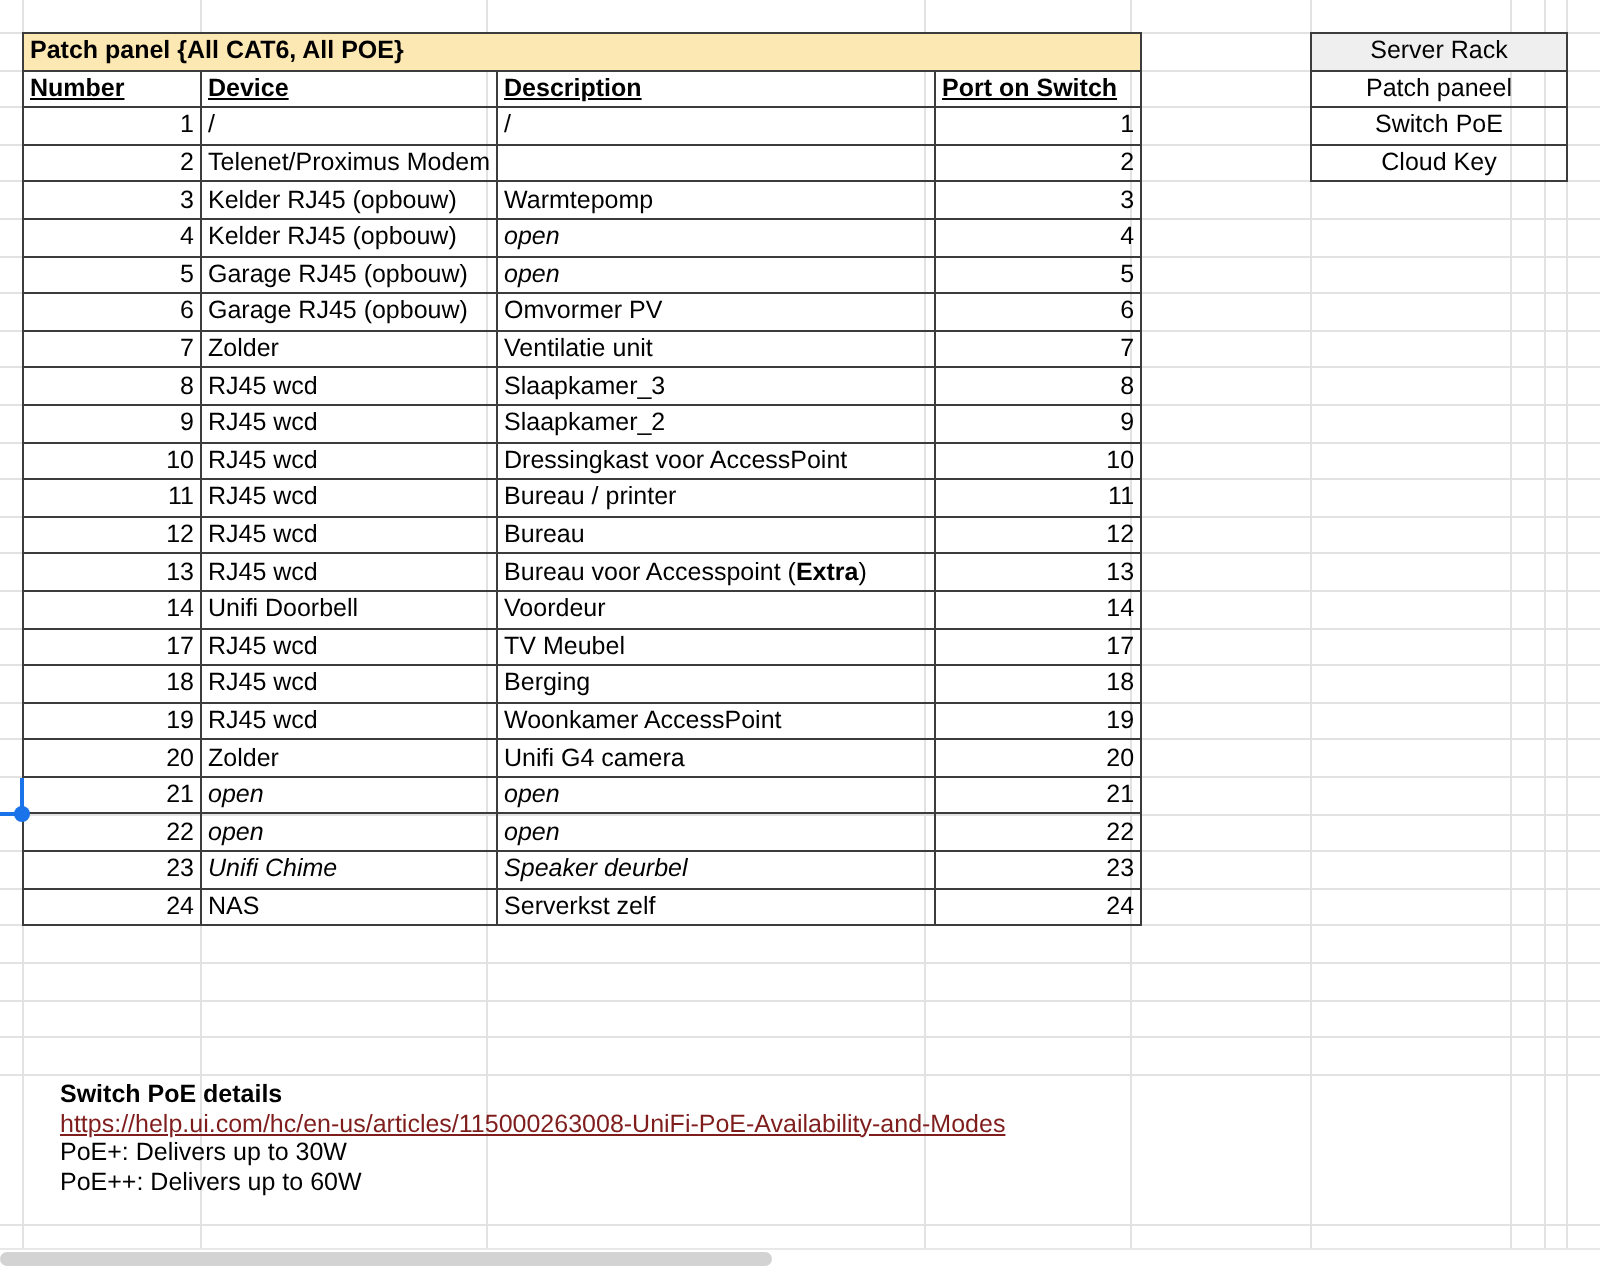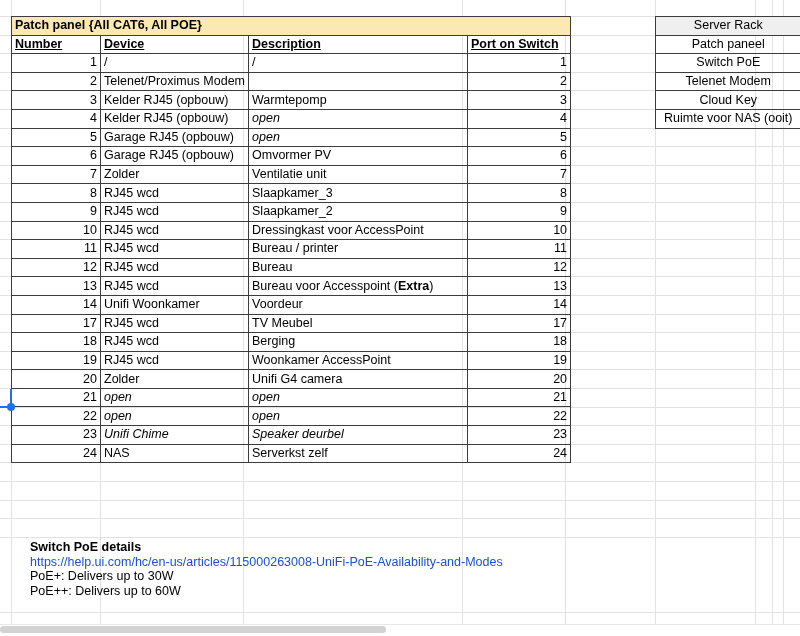--- a/index.html
+++ b/index.html
@@ -40,21 +40,21 @@
   }
   .rack td {
     border: 1px solid #3c3c3c; height: 17.6px; padding: 0 8px; text-align: center;
     line-height: 17px; white-space: nowrap;
   }
   .rack tr:first-child td { background: #efefef; }
 
   
   .notes { position: absolute; left: 30px; top: 540px; line-height: 14.5px; }
   .notes .bold { font-weight: bold; }
-  .notes a { color: #1d4ed8; }
+  .notes a { color: #7f1d1d; text-decoration: underline; }
 
   
   .sel-h { position: absolute; left: 0; top: 406px; width: 11px; height: 2px; background: #1a73e8; }
   .sel-v { position: absolute; left: 10px; top: 389px; width: 2px; height: 19px; background: #1a73e8; }
   .sel-dot { position: absolute; left: 7px; top: 403px; width: 8px; height: 8px; border-radius: 50%; background: #1a73e8; }
 
   
   .scroll-track { position: absolute; left: 0; right: 0; top: 624px; height: 12px; background: #fff; border-top: 1px solid #e8e8e8; }
   .scroll-thumb { position: absolute; left: 0; top: 626px; width: 386px; height: 7px; border-radius: 4px; background: #d3d3d3; }
 </style>
@@ -194,21 +194,21 @@
         <td class="num">12</td>
       </tr>
       <tr>
         <td class="num">13</td>
         <td>RJ45 wcd</td>
         <td><span>Bureau voor Accesspoint (</span><b>Extra</b><span>)</span></td>
         <td class="num">13</td>
       </tr>
       <tr>
         <td class="num">14</td>
-        <td>Unifi Woonkamer</td>
+        <td>Unifi Doorbell</td>
         <td>Voordeur</td>
         <td class="num">14</td>
       </tr>
       <tr>
         <td class="num">17</td>
         <td>RJ45 wcd</td>
         <td>TV Meubel</td>
         <td class="num">17</td>
       </tr>
       <tr>
@@ -261,27 +261,21 @@
       <tr>
         <td>Server Rack</td>
       </tr>
       <tr>
         <td>Patch paneel</td>
       </tr>
       <tr>
         <td>Switch PoE</td>
       </tr>
       <tr>
-        <td>Telenet Modem</td>
-      </tr>
-      <tr>
         <td>Cloud Key</td>
-      </tr>
-      <tr>
-        <td>Ruimte voor NAS (ooit)</td>
       </tr>
     </tbody>
 </table>
 
 <div class="notes">
   <div class="bold">Switch PoE details</div>
   <div><a>https://help.ui.com/hc/en-us/articles/115000263008-UniFi-PoE-Availability-and-Modes</a></div>
   <div>PoE+: Delivers up to 30W</div>
   <div>PoE++: Delivers up to 60W</div>
 </div>

